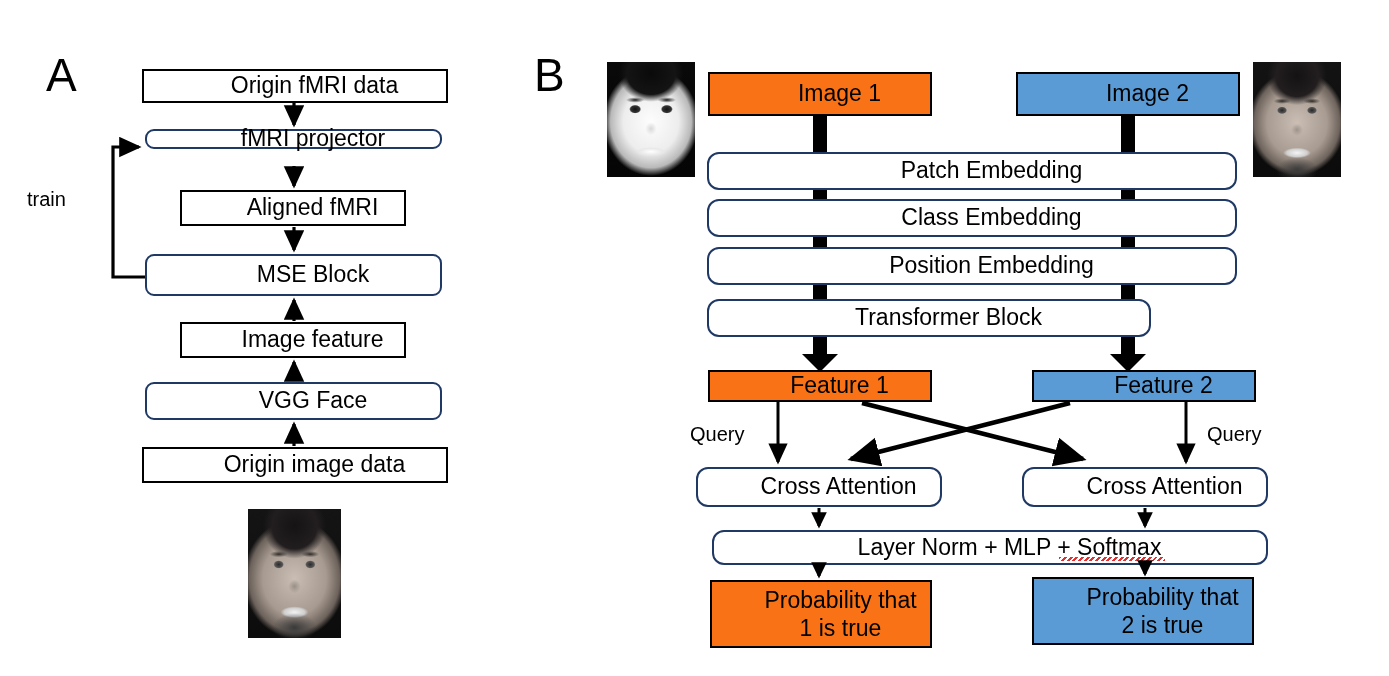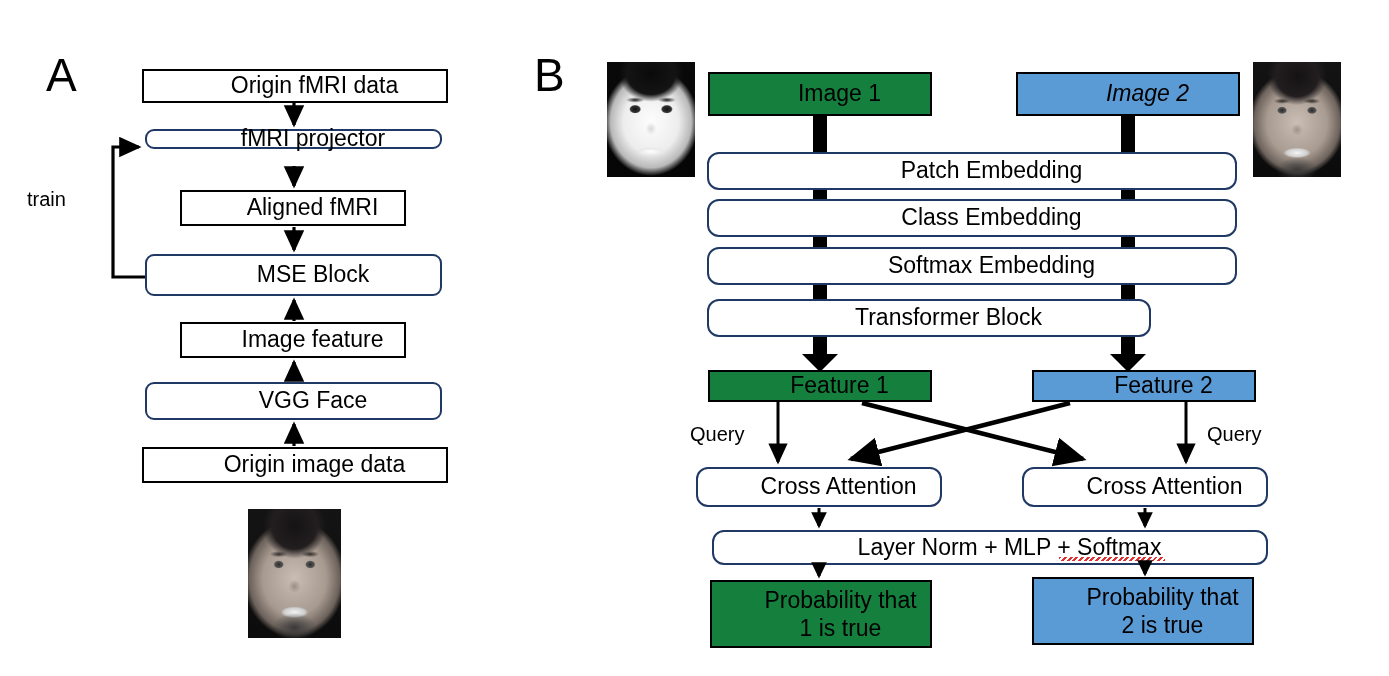--- a/index.html
+++ b/index.html
@@ -9,21 +9,21 @@
 
   .panel-letter{position:absolute;font-size:46px;line-height:1;color:#000;}
 
   
   .node{position:absolute;box-sizing:border-box;display:flex;align-items:center;
         justify-content:center;text-align:center;background:#fff;
         font-size:23px;line-height:1.12;color:#000;padding-left:39px;}
   .sharp{border:2px solid #000;border-radius:0;}
   .round{border:2px solid #1F3864;border-radius:9px;}
   .round-thin{border:2px solid #1F3864;border-radius:12px;}
-  .fill-orange{background:#15803d;border:2px solid #000;border-radius:0;}
+  .fill-orange{background:#f97316;border:2px solid #000;border-radius:0;}
   .fill-blue{background:#5B9BD5;border:2px solid #000;border-radius:0;}
 
   .node .txt{display:block;padding:0 6px;}
   .two-line{line-height:1.22;}
 
   .label-text{position:absolute;font-size:20px;color:#000;white-space:nowrap;}
 
   
   svg.wires{position:absolute;left:0;top:0;width:1389px;height:676px;
             pointer-events:none;overflow:visible;}
@@ -97,21 +97,21 @@
         radial-gradient(ellipse 8% 7% at 50% 58%, #d8d8d8 0%, transparent 80%),
         radial-gradient(ellipse 42% 28% at 50% 10%, #0a0a0a 0%, #141414 65%, transparent 88%),
         radial-gradient(ellipse 54% 47% at 50% 52%, #fdfdfd 0%, #ededed 58%, #b9b9b9 85%, transparent 100%),
         linear-gradient(#090909,#050505);"></div>
   </div>
 
   <div class="node fill-orange" style="left:708px;top:72px;width:224px;height:44px;">
     <span class="txt">Image 1</span>
   </div>
 
-  <div class="node fill-blue" style="left:1016px;top:72px;width:224px;height:44px;font-style:italic;">
+  <div class="node fill-blue" style="left:1016px;top:72px;width:224px;height:44px;">
     <span class="txt">Image 2</span>
   </div>
 
   <div class="face" style="left:1253px;top:62px;width:88px;height:115px;">
     <div class="bg" style="background:
         radial-gradient(ellipse 34% 16% at 50% 94%, #3a3a3a 0%, transparent 70%),
         radial-gradient(ellipse 21% 6% at 50% 79%, #f4f4f4 0%, #d0d0d0 55%, transparent 75%),
         radial-gradient(ellipse 7% 4% at 33% 42%, #262626 0%, #555 62%, transparent 82%),
         radial-gradient(ellipse 7% 4% at 67% 42%, #262626 0%, #555 62%, transparent 82%),
         radial-gradient(ellipse 12% 3% at 33% 34%, #2c2826 0%, transparent 80%),
@@ -122,21 +122,21 @@
         linear-gradient(#131313,#0b0b0b);"></div>
   </div>
 
   <div class="node round-thin" style="left:707px;top:152px;width:530px;height:38px;">
     <span class="txt">Patch Embedding</span>
   </div>
   <div class="node round-thin" style="left:707px;top:199px;width:530px;height:38px;">
     <span class="txt">Class Embedding</span>
   </div>
   <div class="node round-thin" style="left:707px;top:247px;width:530px;height:38px;">
-    <span class="txt">Softmax Embedding</span>
+    <span class="txt">Position Embedding</span>
   </div>
   <div class="node round-thin" style="left:707px;top:299px;width:444px;height:38px;">
     <span class="txt">Transformer Block</span>
   </div>
 
   <div class="node fill-orange" style="left:708px;top:370px;width:224px;height:32px;">
     <span class="txt">Feature 1</span>
   </div>
   <div class="node fill-blue" style="left:1032px;top:370px;width:224px;height:32px;">
     <span class="txt">Feature 2</span>

